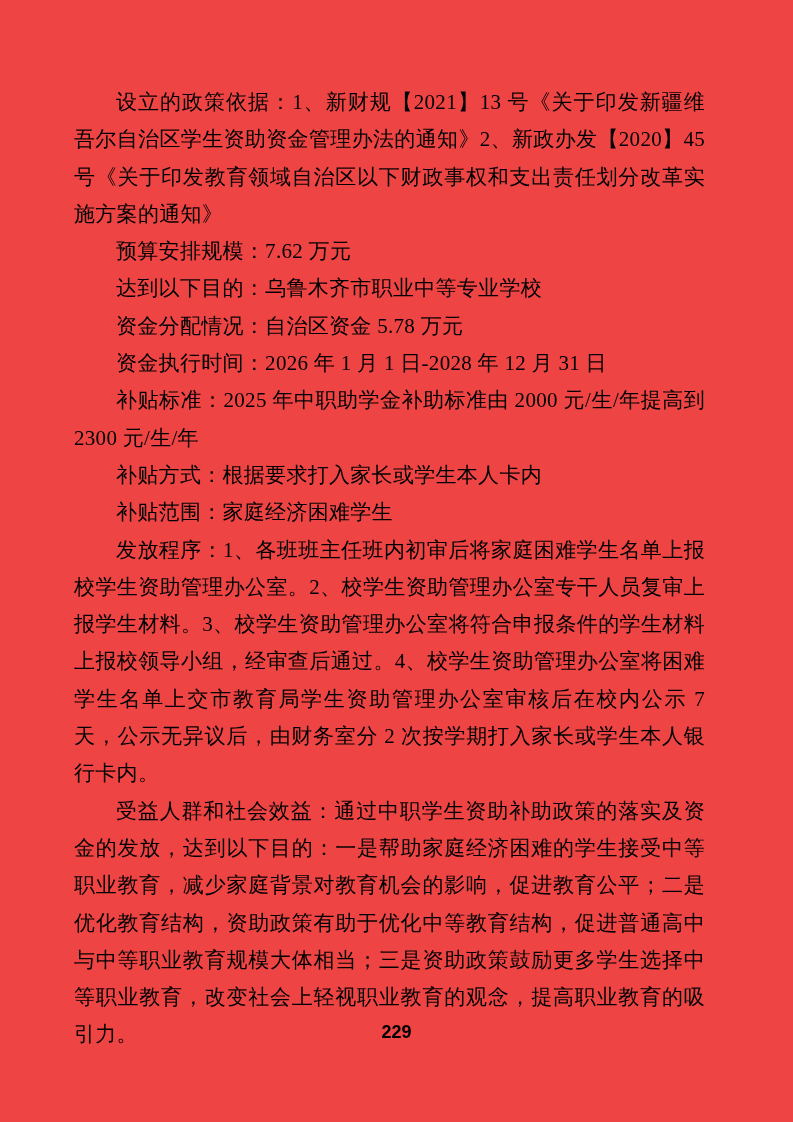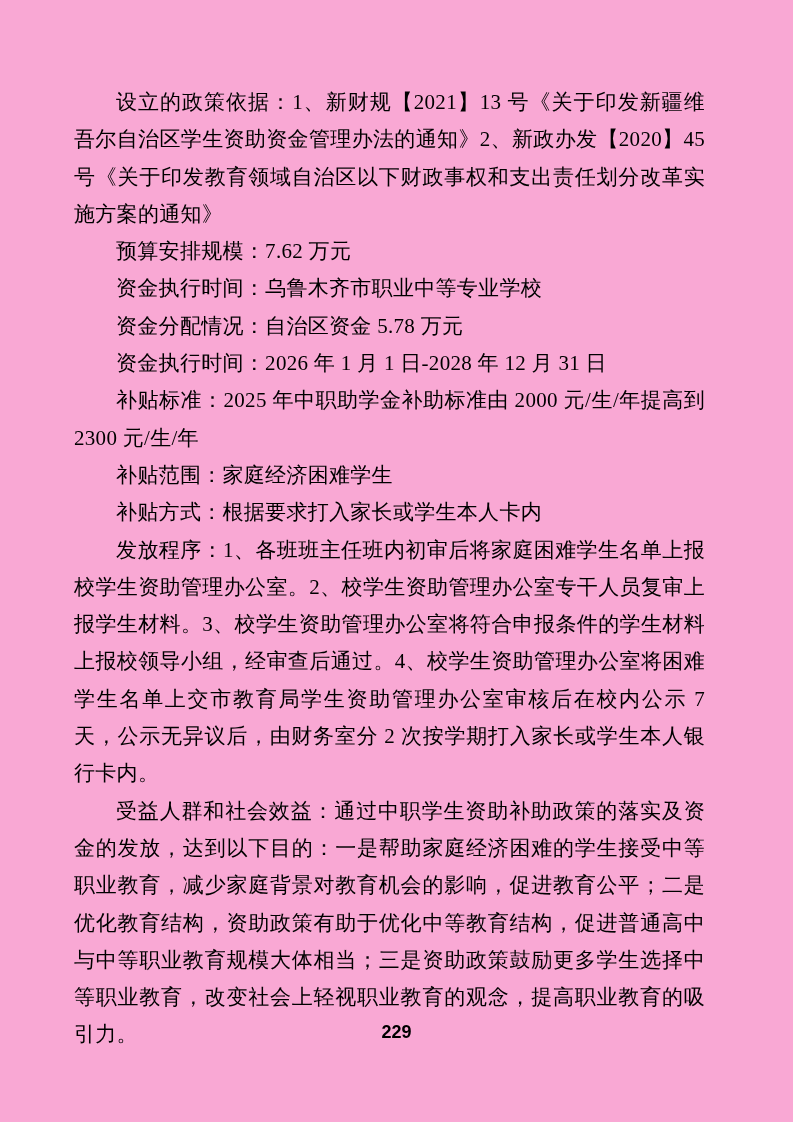--- a/index.html
+++ b/index.html
@@ -10,21 +10,21 @@
   body {
     width: 793px;
     height: 1122px;
     font-family: "Liberation Serif", "DejaVu Serif", serif;
     color: #000000;
   }
   .page {
     position: relative;
     width: 793px;
     height: 1122px;
-    background: #f9a8d4;
+    background: #ef4444;
     overflow: hidden;
   }
   .content {
     position: absolute;
     left: 74px;
     top: 84px;
     width: 631px;
     font-size: 21px;
     line-height: 37.3px;
     text-align: justify;
@@ -47,23 +47,23 @@
     color: #000000;
   }
 </style>
 </head>
 <body>
 
 <div class="page">
   <main class="content">
     <p>设立的政策依据：1、新财规【2021】13 号《关于印发新疆维吾尔自治区学生资助资金管理办法的通知》2、新政办发【2020】45 号《关于印发教育领域自治区以下财政事权和支出责任划分改革实施方案的通知》</p>
     <p>预算安排规模：7.62 万元</p>
-    <p>资金执行时间：乌鲁木齐市职业中等专业学校</p>
+    <p>达到以下目的：乌鲁木齐市职业中等专业学校</p>
     <p>资金分配情况：自治区资金 5.78 万元</p>
     <p>资金执行时间：2026 年 1 月 1 日-2028 年 12 月 31 日</p>
     <p>补贴标准：2025 年中职助学金补助标准由 2000 元/生/年提高到 2300 元/生/年</p>
+    <p>补贴方式：根据要求打入家长或学生本人卡内</p>
     <p>补贴范围：家庭经济困难学生</p>
-    <p>补贴方式：根据要求打入家长或学生本人卡内</p>
     <p>发放程序：1、各班班主任班内初审后将家庭困难学生名单上报校学生资助管理办公室。2、校学生资助管理办公室专干人员复审上报学生材料。3、校学生资助管理办公室将符合申报条件的学生材料上报校领导小组，经审查后通过。4、校学生资助管理办公室将困难学生名单上交市教育局学生资助管理办公室审核后在校内公示 7 天，公示无异议后，由财务室分 2 次按学期打入家长或学生本人银行卡内。</p>
     <p>受益人群和社会效益：通过中职学生资助补助政策的落实及资金的发放，达到以下目的：一是帮助家庭经济困难的学生接受中等职业教育，减少家庭背景对教育机会的影响，促进教育公平；二是优化教育结构，资助政策有助于优化中等教育结构，促进普通高中与中等职业教育规模大体相当；三是资助政策鼓励更多学生选择中等职业教育，改变社会上轻视职业教育的观念，提高职业教育的吸引力。</p>
   </main>
   <div class="footer">229</div>
 </div>
 
 </body></html>

